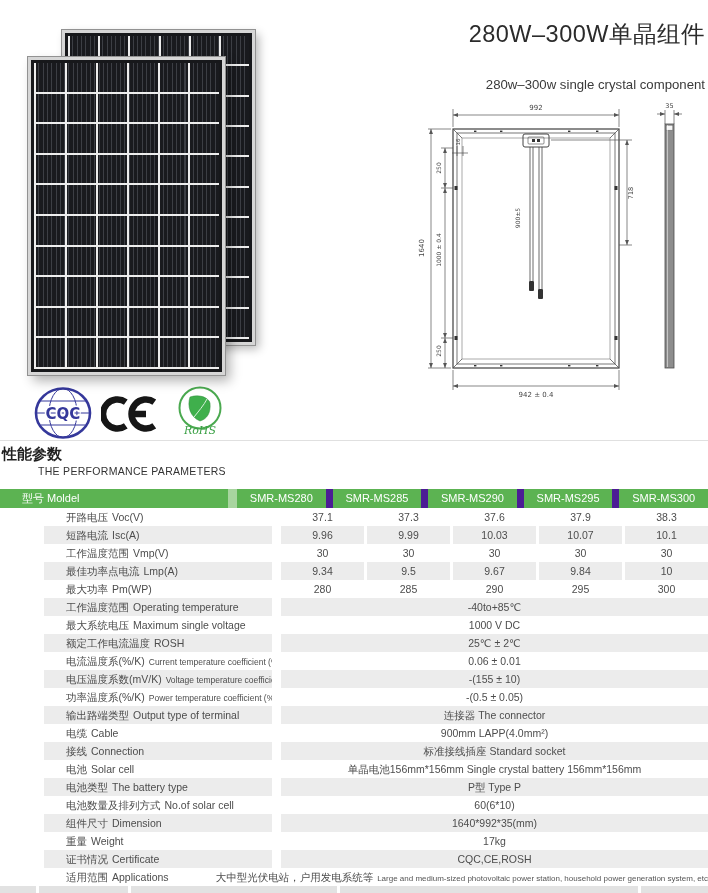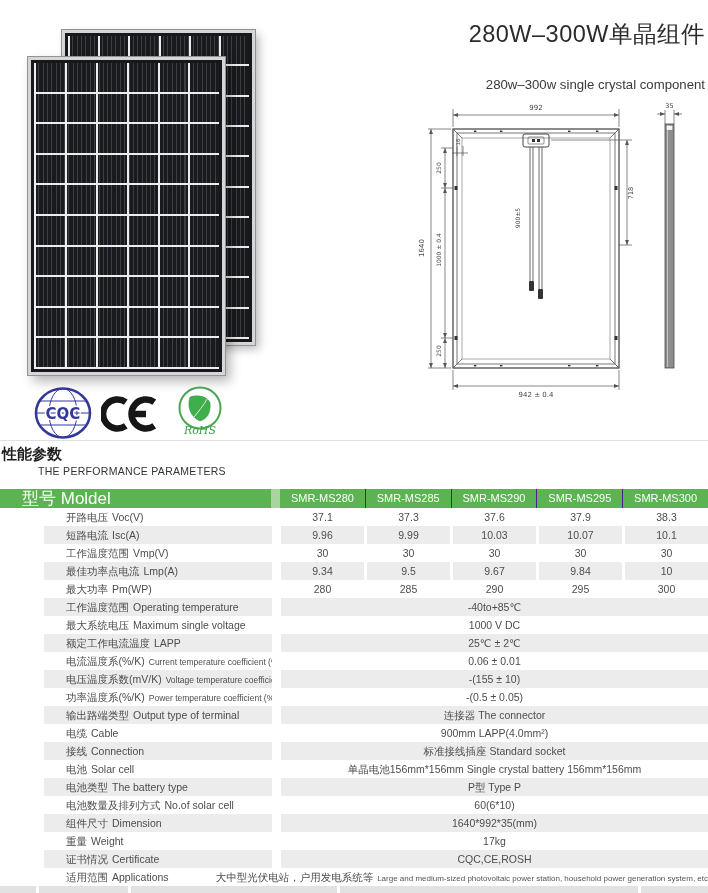--- a/index.html
+++ b/index.html
@@ -35,26 +35,26 @@
   .logo-cqc{left:33px;top:386px;}
   .logo-ce{left:101px;top:393px;}
   .logo-rohs{left:174px;top:384px;}
   
   .divider{position:absolute;left:0;top:440px;width:708px;height:1px;background:#e0e0e0;}
   .sec-zh{position:absolute;left:2px;top:445px;font-size:15px;font-weight:bold;color:#1f1f1f;}
   .sec-en{position:absolute;left:2px;top:465px;font-size:10.5px;color:#333;letter-spacing:.3px;margin-left:36px;}
   
   .spec-table{position:absolute;left:0;top:489px;width:708px;}
   .thead{display:flex;height:19px;}
-  .thead .lab{width:271px;background:#5cb352;color:#fff;font-size:17px;line-height:19px;
+  .thead .lab{width:228px;background:#5cb352;color:#fff;font-size:11px;line-height:19px;
     padding-left:22px;box-sizing:border-box;}
   .thead .gap{width:9px;background:#a8d59f;}
   .thead .models{flex:1;display:flex;}
   .thead .m{flex:1;text-align:center;color:#fff;background:#5cb352;font-size:11px;line-height:19px;}
-  .thead .m + .m{border-left:1px solid #4c1d95;}
+  .thead .m + .m{border-left:7px solid #4c1d95;}
   .trow{display:flex;height:18px;padding-left:44px;--bg:#fff;}
   .trow.alt{--bg:#ececec;}
   .trow .lab{width:228px;background:var(--bg);font-size:10.5px;line-height:18px;
     padding-left:22px;box-sizing:border-box;white-space:nowrap;overflow:hidden;}
   .trow .lab .en{margin-left:4px;}
   .trow .lab .en-small{font-size:8.5px;}
   .trow .gap{width:9px;background:#fff;}
   .trow .vals{flex:1;display:flex;}
   .trow .v{flex:1;text-align:center;background:var(--bg);font-size:10.5px;line-height:18px;}
   .trow .v + .v{border-left:3px solid #fff;}
@@ -276,21 +276,21 @@
         <div class="lab"><span class="zh">工作温度范围</span><span class="en">Operating temperature</span></div>
         <div class="gap"></div>
         <div class="merged">-40to+85℃</div>
       </div>
       <div class="trow">
         <div class="lab"><span class="zh">最大系统电压</span><span class="en">Maximum single voltage</span></div>
         <div class="gap"></div>
         <div class="merged">1000 V DC</div>
       </div>
       <div class="trow alt">
-        <div class="lab"><span class="zh">额定工作电流温度</span><span class="en">LAPP</span></div>
+        <div class="lab"><span class="zh">额定工作电流温度</span><span class="en">ROSH</span></div>
         <div class="gap"></div>
         <div class="merged">25℃ ± 2℃</div>
       </div>
       <div class="trow">
         <div class="lab"><span class="zh">电流温度系(%/K)</span><span class="en en-small">Current temperature coefficient (%/K)</span></div>
         <div class="gap"></div>
         <div class="merged">0.06 ± 0.01</div>
       </div>
       <div class="trow alt">
         <div class="lab"><span class="zh">电压温度系数(mV/K)</span><span class="en en-small">Voltage temperature coefficient (mV/K)</span></div>

